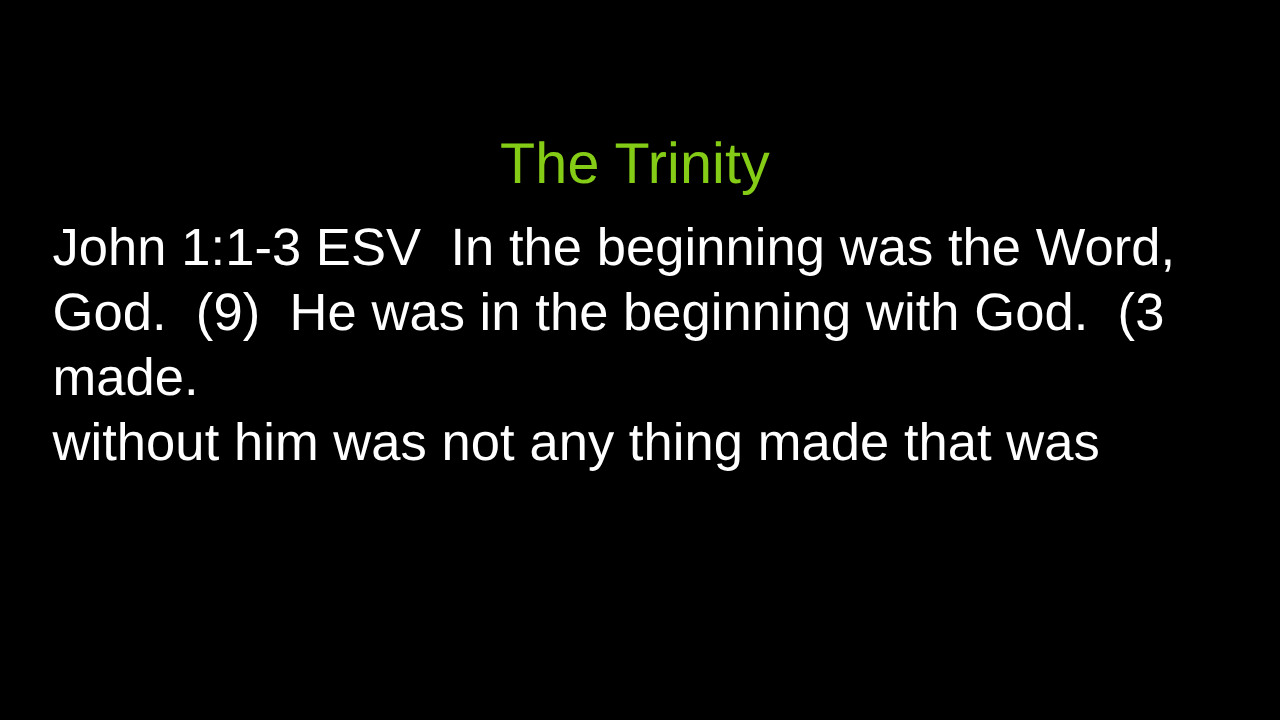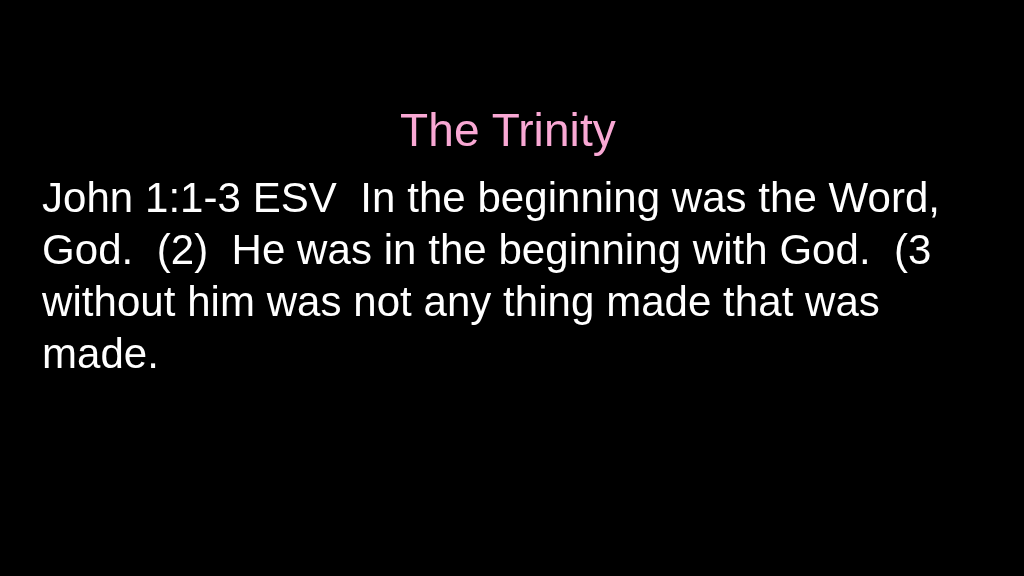--- a/index.html
+++ b/index.html
@@ -55,22 +55,22 @@
     display: block;
     white-space: pre;
     height: 52px;
   }
 </style>
 </head>
 <body style="background: rgb(0, 0, 0);">
 
 <div id="slide" style="background: rgb(0, 0, 0);">
 
-  <div id="slide-title" style="color: #f9a8d4;">The Trinity</div>
+  <div id="slide-title" style="color: #84cc16;">The Trinity</div>
 
   <div id="verse-body" style="color: rgb(255, 255, 255);">
     <span class="verse-line">John 1:1-3 ESV  In the beginning was the Word,</span>
-    <span class="verse-line">God.  (2)  He was in the beginning with God.  (3</span>
+    <span class="verse-line">God.  (9)  He was in the beginning with God.  (3</span>
+    <span class="verse-line">made.</span>
     <span class="verse-line">without him was not any thing made that was</span>
-    <span class="verse-line">made.</span>
   </div>
 
 </div>
 
 </body></html>

